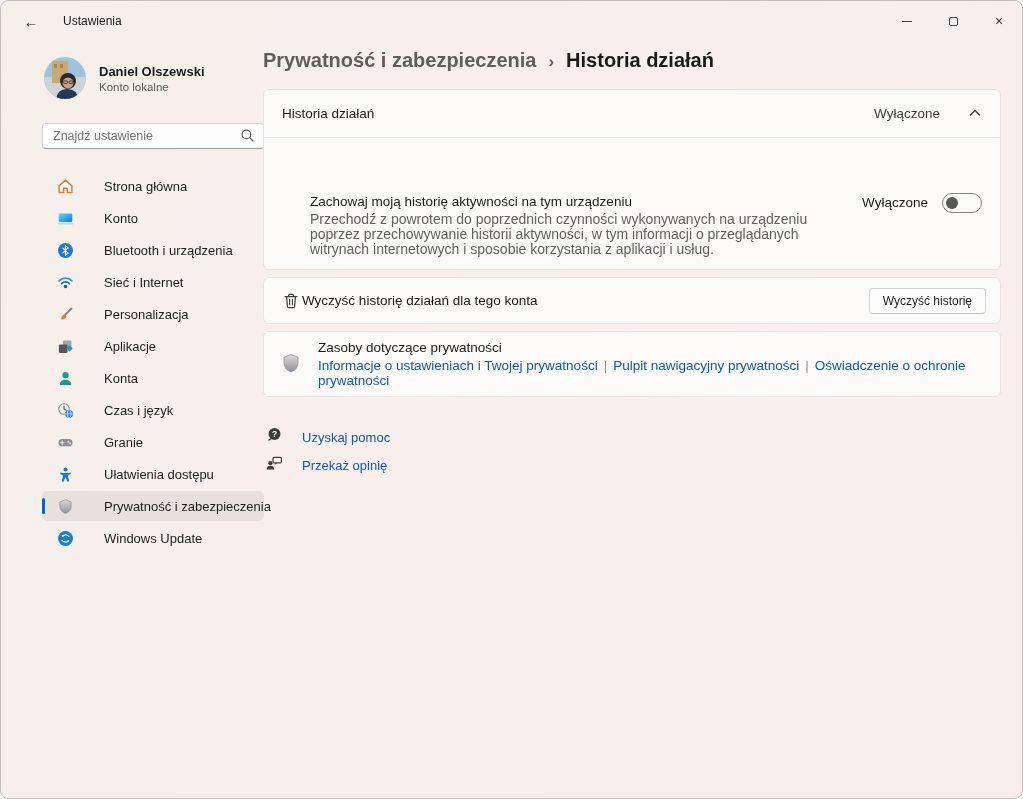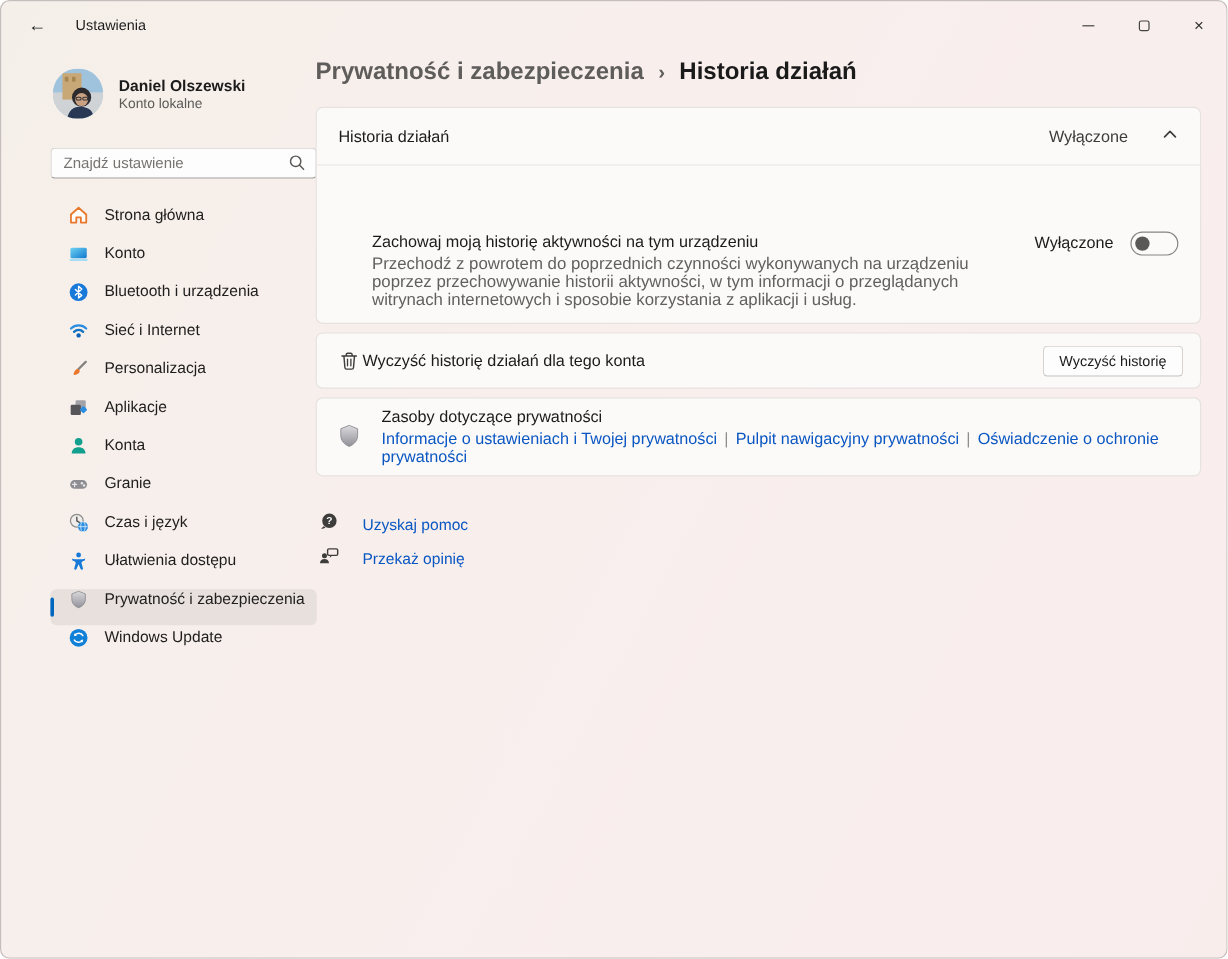--- a/index.html
+++ b/index.html
@@ -31,21 +31,21 @@
 
   .searchbox { position:relative; margin-bottom:22px; }
   .searchbox input {
     width:100%; height:26px; border:1px solid #d8d4d3; border-bottom:1px solid #9e9a98;
     border-radius:4px; background:#fdfdfd; padding:0 28px 0 10px; font-size:12.5px;
     font-family:"Liberation Sans",sans-serif; color:#1b1b1b; outline:none;
   }
   .searchbox input::placeholder { color:#767472; }
   .search-icon { position:absolute; right:9px; top:5px; }
 
-  .nav-item { position:relative; display:flex; align-items:flex-start; height:30px; margin-bottom:2px; padding-left:15px; gap:13px; border-radius:5px; cursor:pointer; }
+  .nav-item { position:relative; display:flex; align-items:center; height:30px; margin-bottom:2px; padding-left:15px; gap:30px; border-radius:5px; cursor:pointer; }
   .nav-item.selected { background:rgba(0,0,0,0.062); }
   .nav-item.selected .accent-bar { position:absolute; left:0; top:7px; width:3px; height:16px; border-radius:2px; background:#0067c0; }
   .nav-icon { width:17px; height:17px; display:flex; align-items:center; justify-content:center; flex:0 0 auto; }
   .nav-label { font-size:13px; color:#1f1e1d; white-space:nowrap; }
 
   
   .main { position:absolute; top:40px; left:262px; width:738px; }
   .breadcrumb { display:flex; align-items:baseline; gap:12px; margin-top:8px; font-size:20px; font-weight:700; }
   .crumb-parent { color:#5f5d5b; cursor:pointer; }
   .crumb-sep { color:#5f5d5b; font-size:17px; }
@@ -211,40 +211,40 @@
               <circle cx="8" cy="4.8" r="3" fill="#12a08e"></circle>
               <path d="M2.6 14 C2.6 10.8 5 9.2 8 9.2 C11 9.2 13.4 10.8 13.4 14 Z" fill="#12a08e"></path>
             </svg>
         </span>
         <span class="nav-label">Konta</span>
       </div>
 
       <div class="nav-item">
         <span class="nav-icon">
           <svg width="17" height="17" viewBox="0 0 16 16">
-              <rect x="1.4" y="4.8" width="13.2" height="6.8" rx="3.4" fill="#8d8d92"></rect>
-              <path d="M4.9 6.6 V9.8 M3.3 8.2 H6.5" stroke="#e8e8ea" stroke-width="1" stroke-linecap="round"></path>
-              <circle cx="10.6" cy="7.3" r="0.95" fill="#e8e8ea"></circle>
-              <circle cx="12.3" cy="9" r="0.95" fill="#e8e8ea"></circle>
-            </svg>
-        </span>
-        <span class="nav-label">Granie</span>
-      </div>
-
-      <div class="nav-item">
-        <span class="nav-icon">
-          <svg width="17" height="17" viewBox="0 0 16 16">
               <circle cx="6.6" cy="6.6" r="5" fill="#efedeb" stroke="#8f8d8b" stroke-width="1"></circle>
               <path d="M6.6 3.8 V6.6 L8.6 7.8" stroke="#55534f" stroke-width="1.1" fill="none" stroke-linecap="round"></path>
               <circle cx="11.4" cy="11.2" r="3.9" fill="#2b8de0"></circle>
               <ellipse cx="11.4" cy="11.2" rx="1.7" ry="3.9" fill="none" stroke="#cfe7fa" stroke-width="0.7"></ellipse>
               <path d="M7.6 11.2 H15.2" stroke="#cfe7fa" stroke-width="0.7"></path>
             </svg>
         </span>
         <span class="nav-label">Czas i język</span>
+      </div>
+
+      <div class="nav-item">
+        <span class="nav-icon">
+          <svg width="17" height="17" viewBox="0 0 16 16">
+              <rect x="1.4" y="4.8" width="13.2" height="6.8" rx="3.4" fill="#8d8d92"></rect>
+              <path d="M4.9 6.6 V9.8 M3.3 8.2 H6.5" stroke="#e8e8ea" stroke-width="1" stroke-linecap="round"></path>
+              <circle cx="10.6" cy="7.3" r="0.95" fill="#e8e8ea"></circle>
+              <circle cx="12.3" cy="9" r="0.95" fill="#e8e8ea"></circle>
+            </svg>
+        </span>
+        <span class="nav-label">Granie</span>
       </div>
 
       <div class="nav-item">
         <span class="nav-icon">
           <svg width="17" height="17" viewBox="0 0 16 16">
               <circle cx="8" cy="3.3" r="1.9" fill="#1779d8"></circle>
               <path d="M2.8 6 C5 6.9 11 6.9 13.2 6 L12.8 7.7 C11.2 8.3 10.3 8.4 10.3 9.7 L11.4 13.7 A0.95 0.95 0 0 1 9.6 14.3 L8 10.6 L6.4 14.3 A0.95 0.95 0 0 1 4.6 13.7 L5.7 9.7 C5.7 8.4 4.8 8.3 3.2 7.7 Z" fill="#1779d8"></path>
             </svg>
         </span>
         <span class="nav-label">Ułatwienia dostępu</span>

